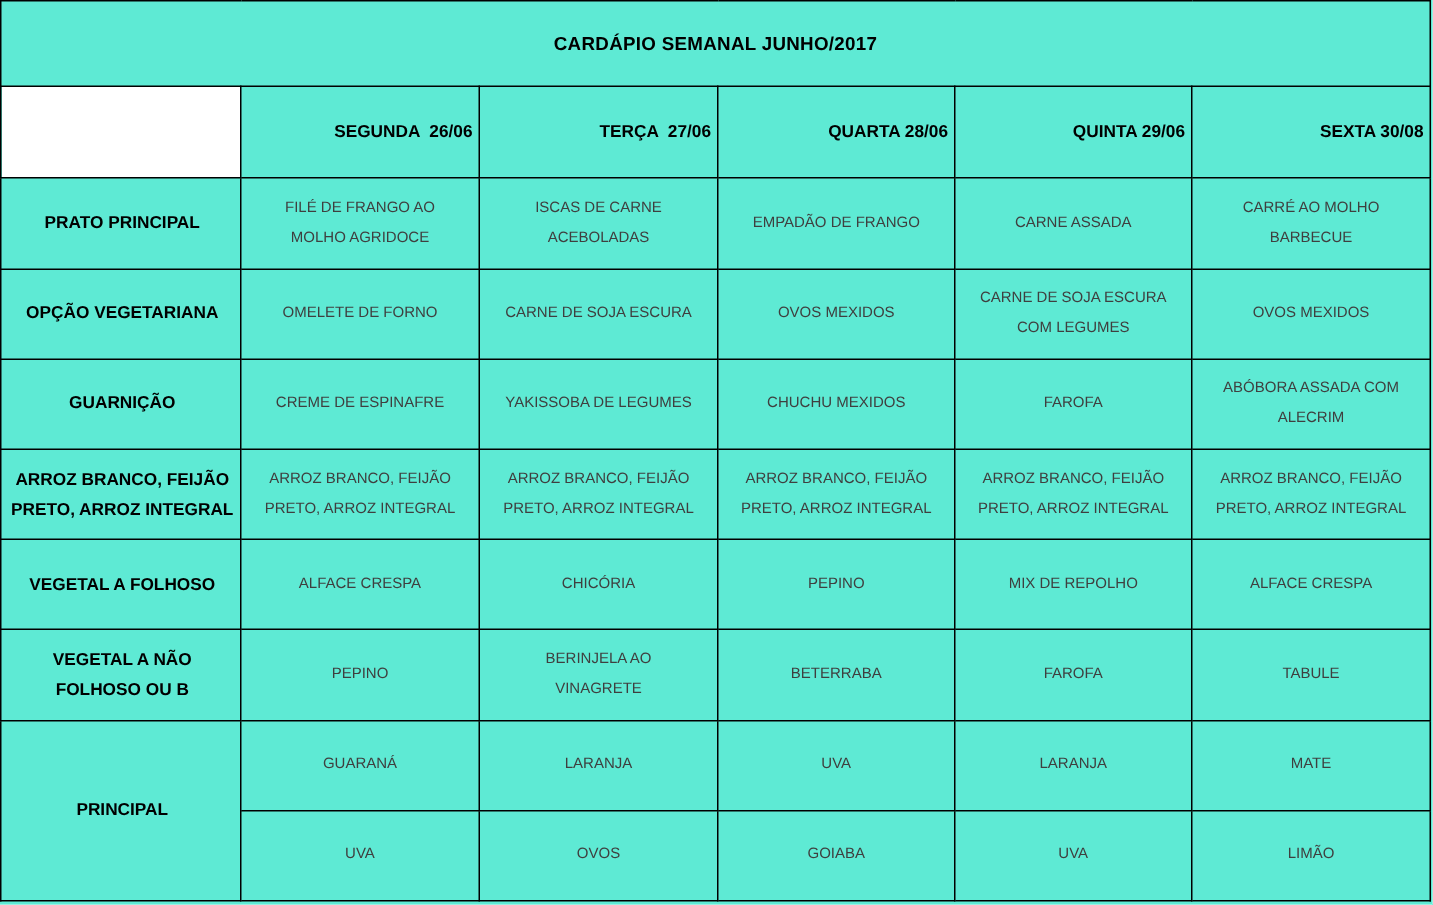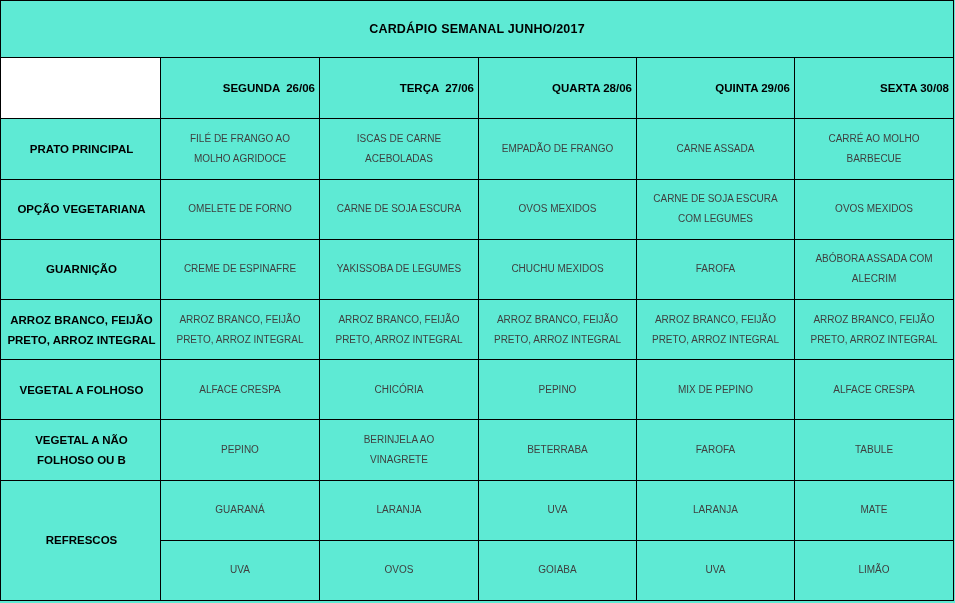--- a/index.html
+++ b/index.html
@@ -145,37 +145,37 @@
 PRETO, ARROZ INTEGRAL</td>
       <td class="data-cell">ARROZ BRANCO, FEIJÃO
 PRETO, ARROZ INTEGRAL</td>
     </tr>
 
     <tr class="r-std">
       <td class="label-cell">VEGETAL A FOLHOSO</td>
       <td class="data-cell">ALFACE CRESPA</td>
       <td class="data-cell">CHICÓRIA</td>
       <td class="data-cell">PEPINO</td>
-      <td class="data-cell">MIX DE PEPINO</td>
+      <td class="data-cell">MIX DE REPOLHO</td>
       <td class="data-cell">ALFACE CRESPA</td>
     </tr>
 
     <tr class="r-std">
       <td class="label-cell">VEGETAL A NÃO
 FOLHOSO OU B</td>
       <td class="data-cell">PEPINO</td>
       <td class="data-cell">BERINJELA AO
 VINAGRETE</td>
       <td class="data-cell">BETERRABA</td>
       <td class="data-cell">FAROFA</td>
       <td class="data-cell">TABULE</td>
     </tr>
 
     <tr class="r-std">
-      <td class="label-cell" rowspan="2">REFRESCOS</td>
+      <td class="label-cell" rowspan="2">PRINCIPAL</td>
       <td class="data-cell">GUARANÁ</td>
       <td class="data-cell">LARANJA</td>
       <td class="data-cell">UVA</td>
       <td class="data-cell">LARANJA</td>
       <td class="data-cell">MATE</td>
     </tr>
 
     <tr class="r-std">
       <td class="data-cell">UVA</td>
       <td class="data-cell">OVOS</td>

